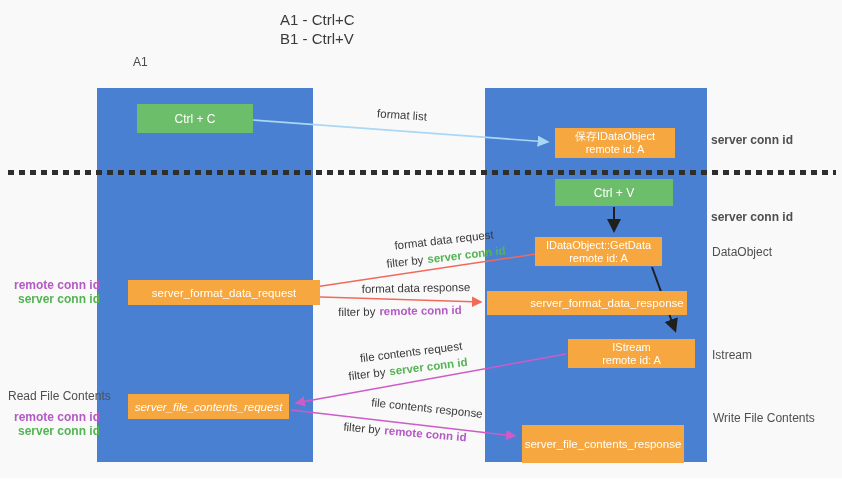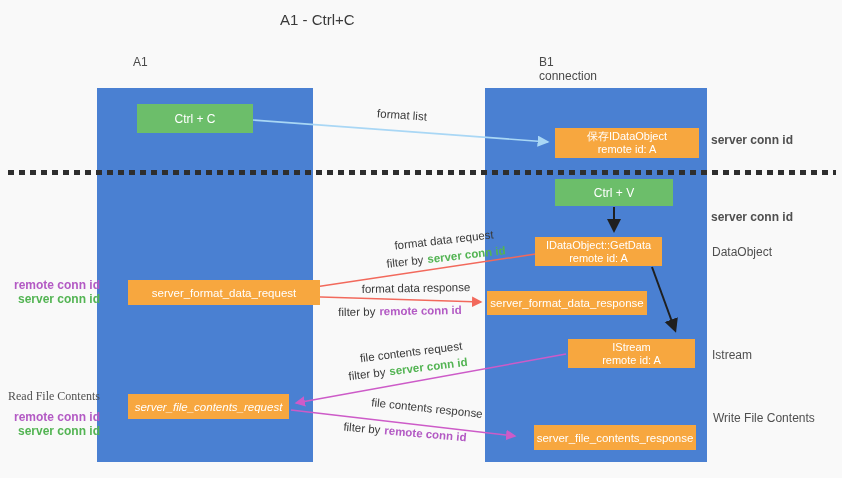--- a/index.html
+++ b/index.html
@@ -53,28 +53,25 @@
   }
   .bottom-strip{position:absolute;left:0;top:478px;width:842px;height:7px;background:#ffffff;}
 </style>
 </head>
 <body>
 
 <div class="canvas">
 
   <div class="title">
     <div>A1 - Ctrl+C</div>
+    <div>B1 - Ctrl+V</div>
   </div>
 
   <div class="lane-header" style="left:133px;top:55px;">
     <div>A1</div>
-  </div>
-  <div class="lane-header" style="left:539px;top:55px;">
-    <div>B1</div>
-    <div>connection</div>
   </div>
 
   <div class="lane lane-left"></div>
   <div class="lane lane-right"></div>
 
   <div class="divider"></div>
 
   <svg class="arrows" width="842" height="485">
     <defs>
       <marker id="ah-blue" markerWidth="8" markerHeight="8" refX="6.5" refY="3.5" orient="auto">
@@ -96,52 +93,52 @@
     <line x1="289" y1="296" x2="481" y2="302" stroke="#f2695c" stroke-width="1.5" marker-end="url(#ah-red)"></line>
     <line x1="652" y1="267" x2="675" y2="330" stroke="#1f1f1f" stroke-width="2" marker-end="url(#ah-black)"></line>
     <line x1="566" y1="354" x2="296" y2="403" stroke="#cd5bc8" stroke-width="1.5" marker-end="url(#ah-mag)"></line>
     <line x1="291" y1="410" x2="515" y2="436" stroke="#cd5bc8" stroke-width="1.5" marker-end="url(#ah-mag)"></line>
   </svg>
 
   <div class="node green" style="left:137px;top:104px;width:116px;height:29px;">
     <span>Ctrl + C</span>
   </div>
 
-  <div class="node orange" style="left:555px;top:128px;width:144px;height:30px;">
+  <div class="node orange" style="left:555px;top:128px;width:120px;height:30px;">
     <div class="l2">保存IDataObject</div>
     <div class="l2">remote id: A</div>
   </div>
 
   <div class="node green" style="left:555px;top:179px;width:118px;height:27px;">
     <span>Ctrl + V</span>
   </div>
 
   <div class="node orange" style="left:535px;top:237px;width:127px;height:29px;">
     <div class="l2">IDataObject::GetData</div>
     <div class="l2">remote id: A</div>
   </div>
 
   <div class="node orange" style="left:128px;top:280px;width:192px;height:25px;">
     <span class="l1single">server_format_data_request</span>
   </div>
 
-  <div class="node orange" style="left:487px;top:291px;width:160px;height:24px;">
+  <div class="node orange" style="left:487px;top:291px;width:160px;height:24px;padding-left:40px;">
     <span class="l1single">server_format_data_response</span>
   </div>
 
   <div class="node orange" style="left:568px;top:339px;width:127px;height:29px;">
     <div class="l2">IStream</div>
     <div class="l2">remote id: A</div>
   </div>
 
   <div class="node orange" style="left:128px;top:394px;width:161px;height:25px;font-style:italic;">
     <span class="l1single">server_file_contents_request</span>
   </div>
 
-  <div class="node orange" style="left:522px;top:425px;width:162px;height:25px;margin-left:12px;">
+  <div class="node orange" style="left:522px;top:425px;width:162px;height:38px;">
     <span class="l1single">server_file_contents_response</span>
   </div>
 
   <div class="arrow-label" style="left:402px;top:109px;transform:translateX(-50%) rotate(4deg);">format list</div>
 
   <div class="arrow-label" style="left:444px;top:234px;transform:translateX(-50%) rotate(-6.5deg);">format data request</div>
   <div class="arrow-label" style="left:446px;top:251px;transform:translateX(-50%) rotate(-6.5deg);">
     <span>filter by</span><span class="green-t gap">server conn id</span>
   </div>
 
@@ -164,20 +161,20 @@
   <div class="side-label green-t" style="left:711px;top:210px;font-weight:bold;">server conn id</div>
   <div class="side-label" style="left:712px;top:245px;">DataObject</div>
   <div class="side-label" style="left:712px;top:348px;">Istream</div>
   <div class="side-label" style="left:713px;top:411px;">Write File Contents</div>
 
   <div class="side-stack" style="left:8px;top:278px;width:92px;">
     <div class="purple-t">remote conn id</div>
     <div class="green-t">server conn id</div>
   </div>
 
-  <div class="side-label" style="left:8px;top:389px;font-family:Liberation Serif, serif;">Read File Contents</div>
+  <div class="side-label" style="left:8px;top:389px;">Read File Contents</div>
   <div class="side-stack" style="left:8px;top:410px;width:92px;">
     <div class="purple-t">remote conn id</div>
     <div class="green-t">server conn id</div>
   </div>
 
   <div class="bottom-strip"></div>
 </div>
 
 </body></html>

